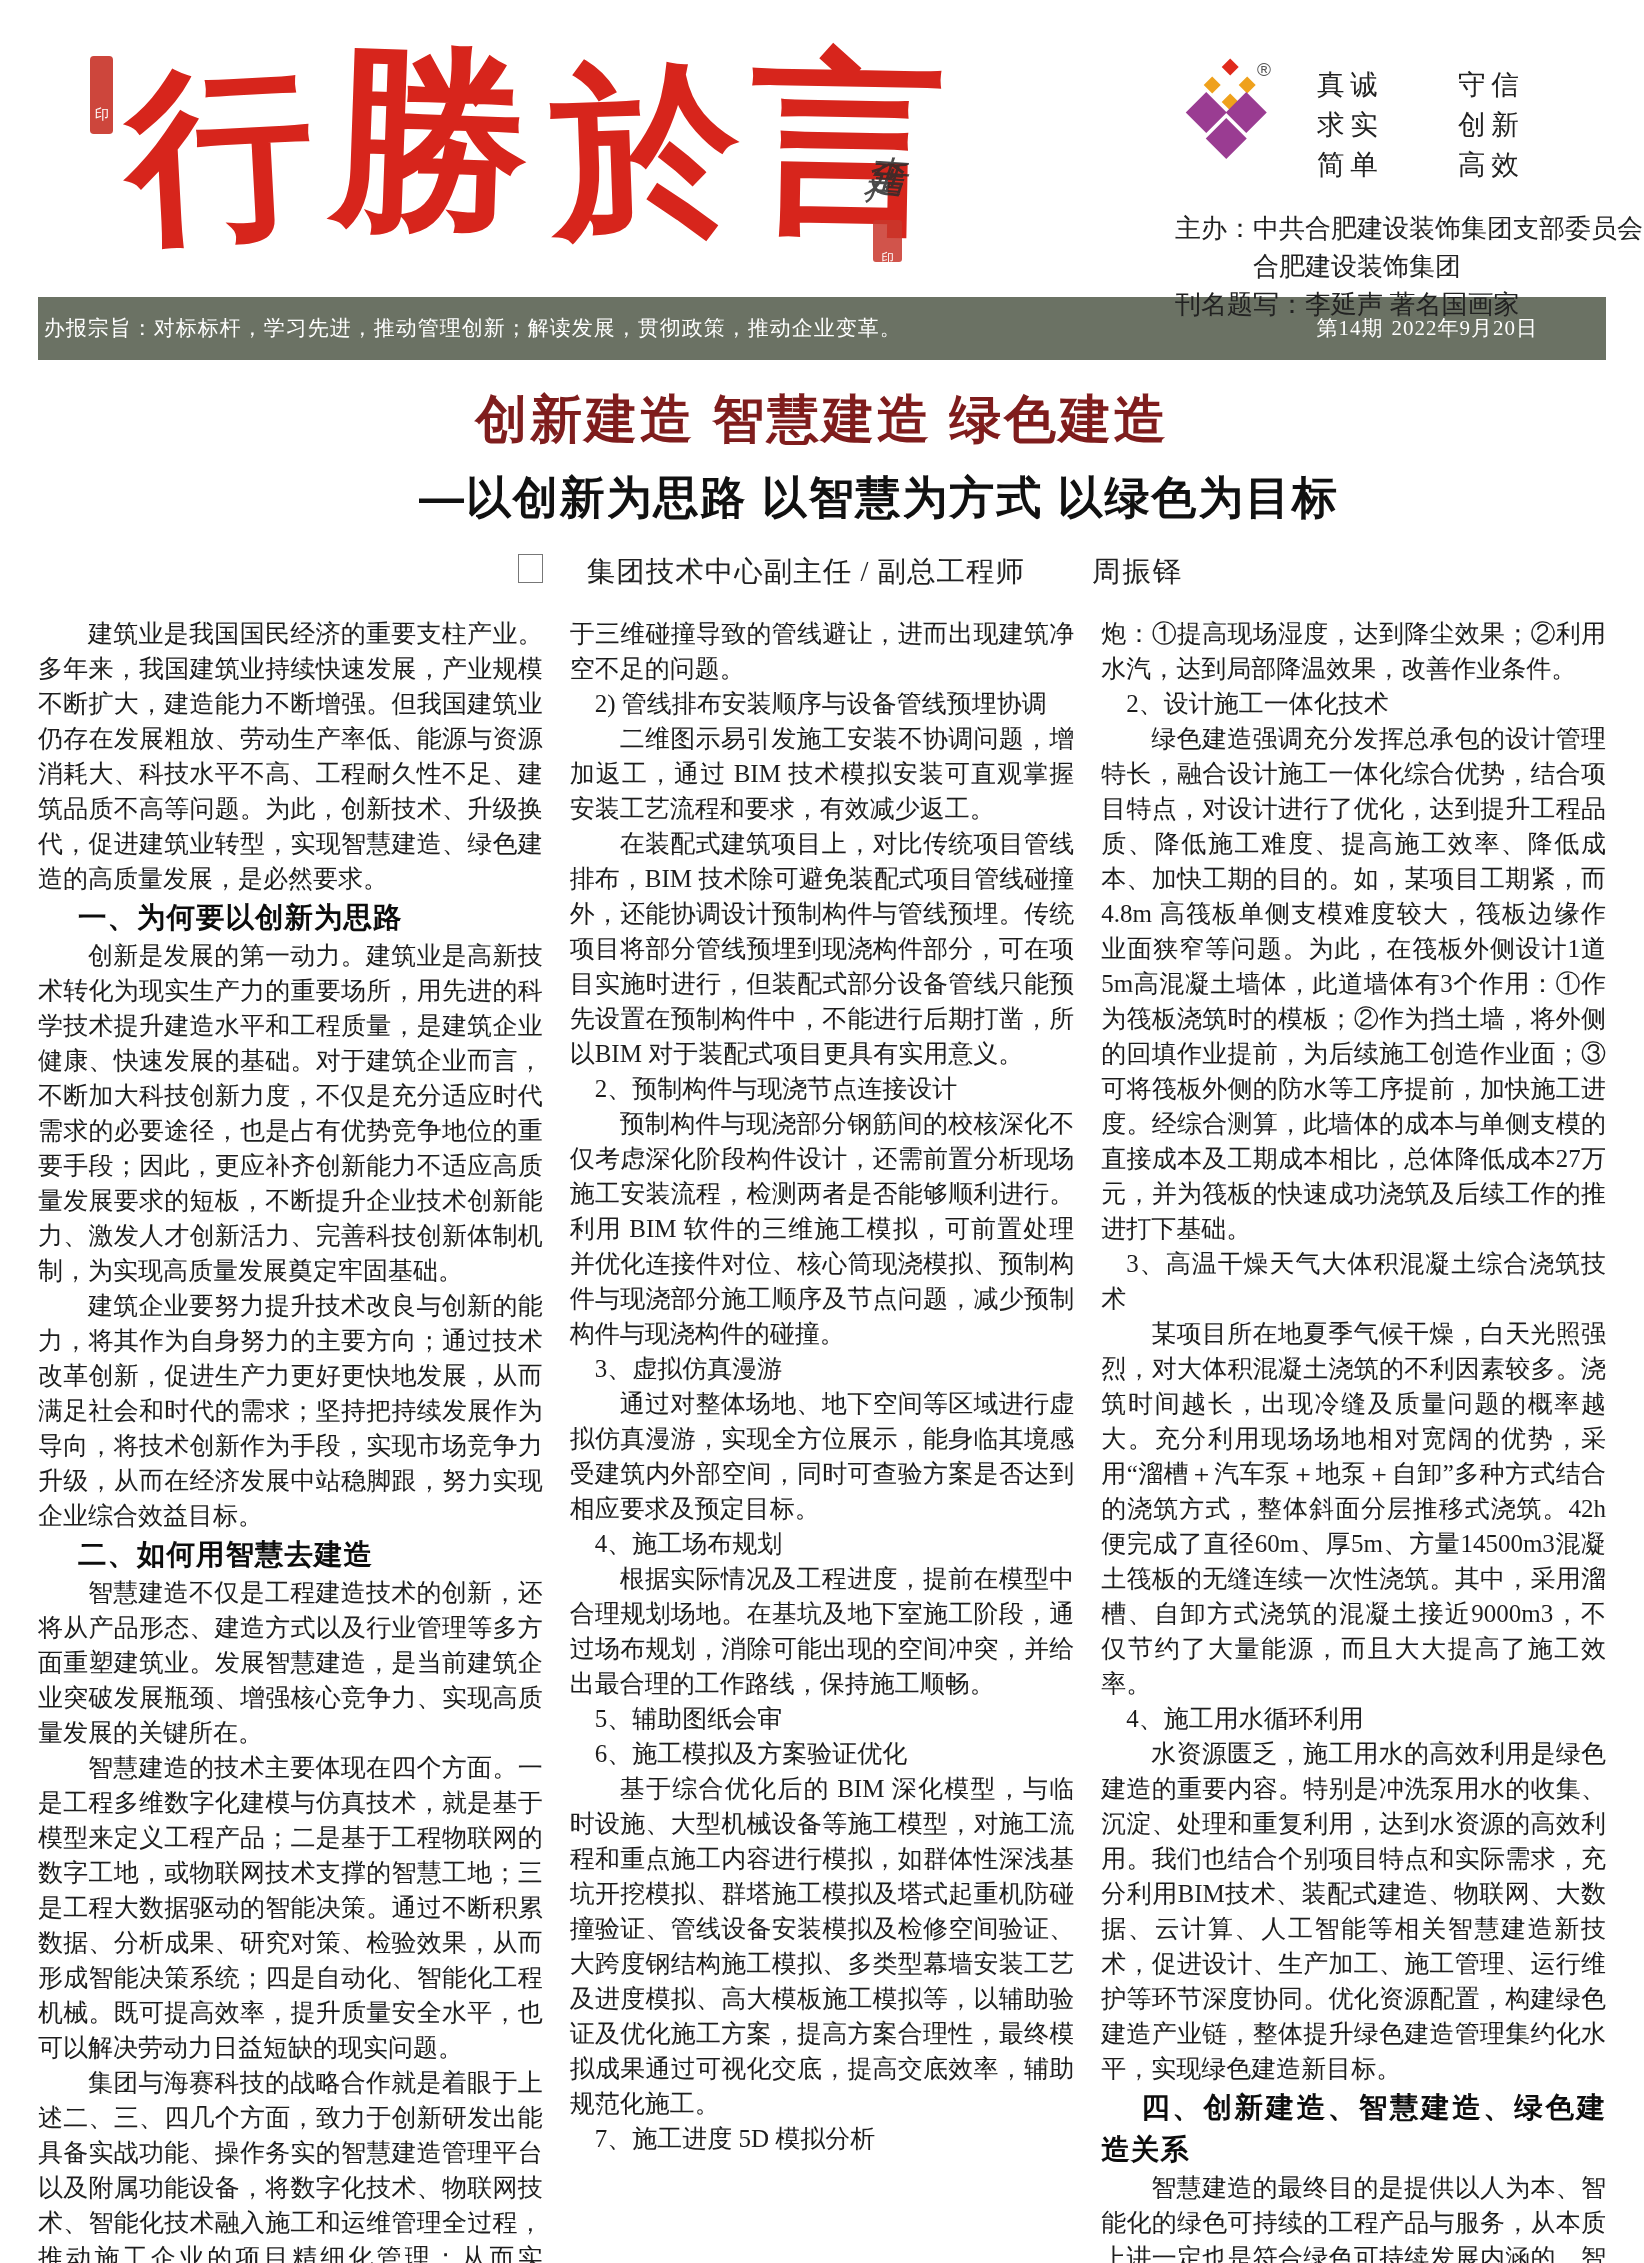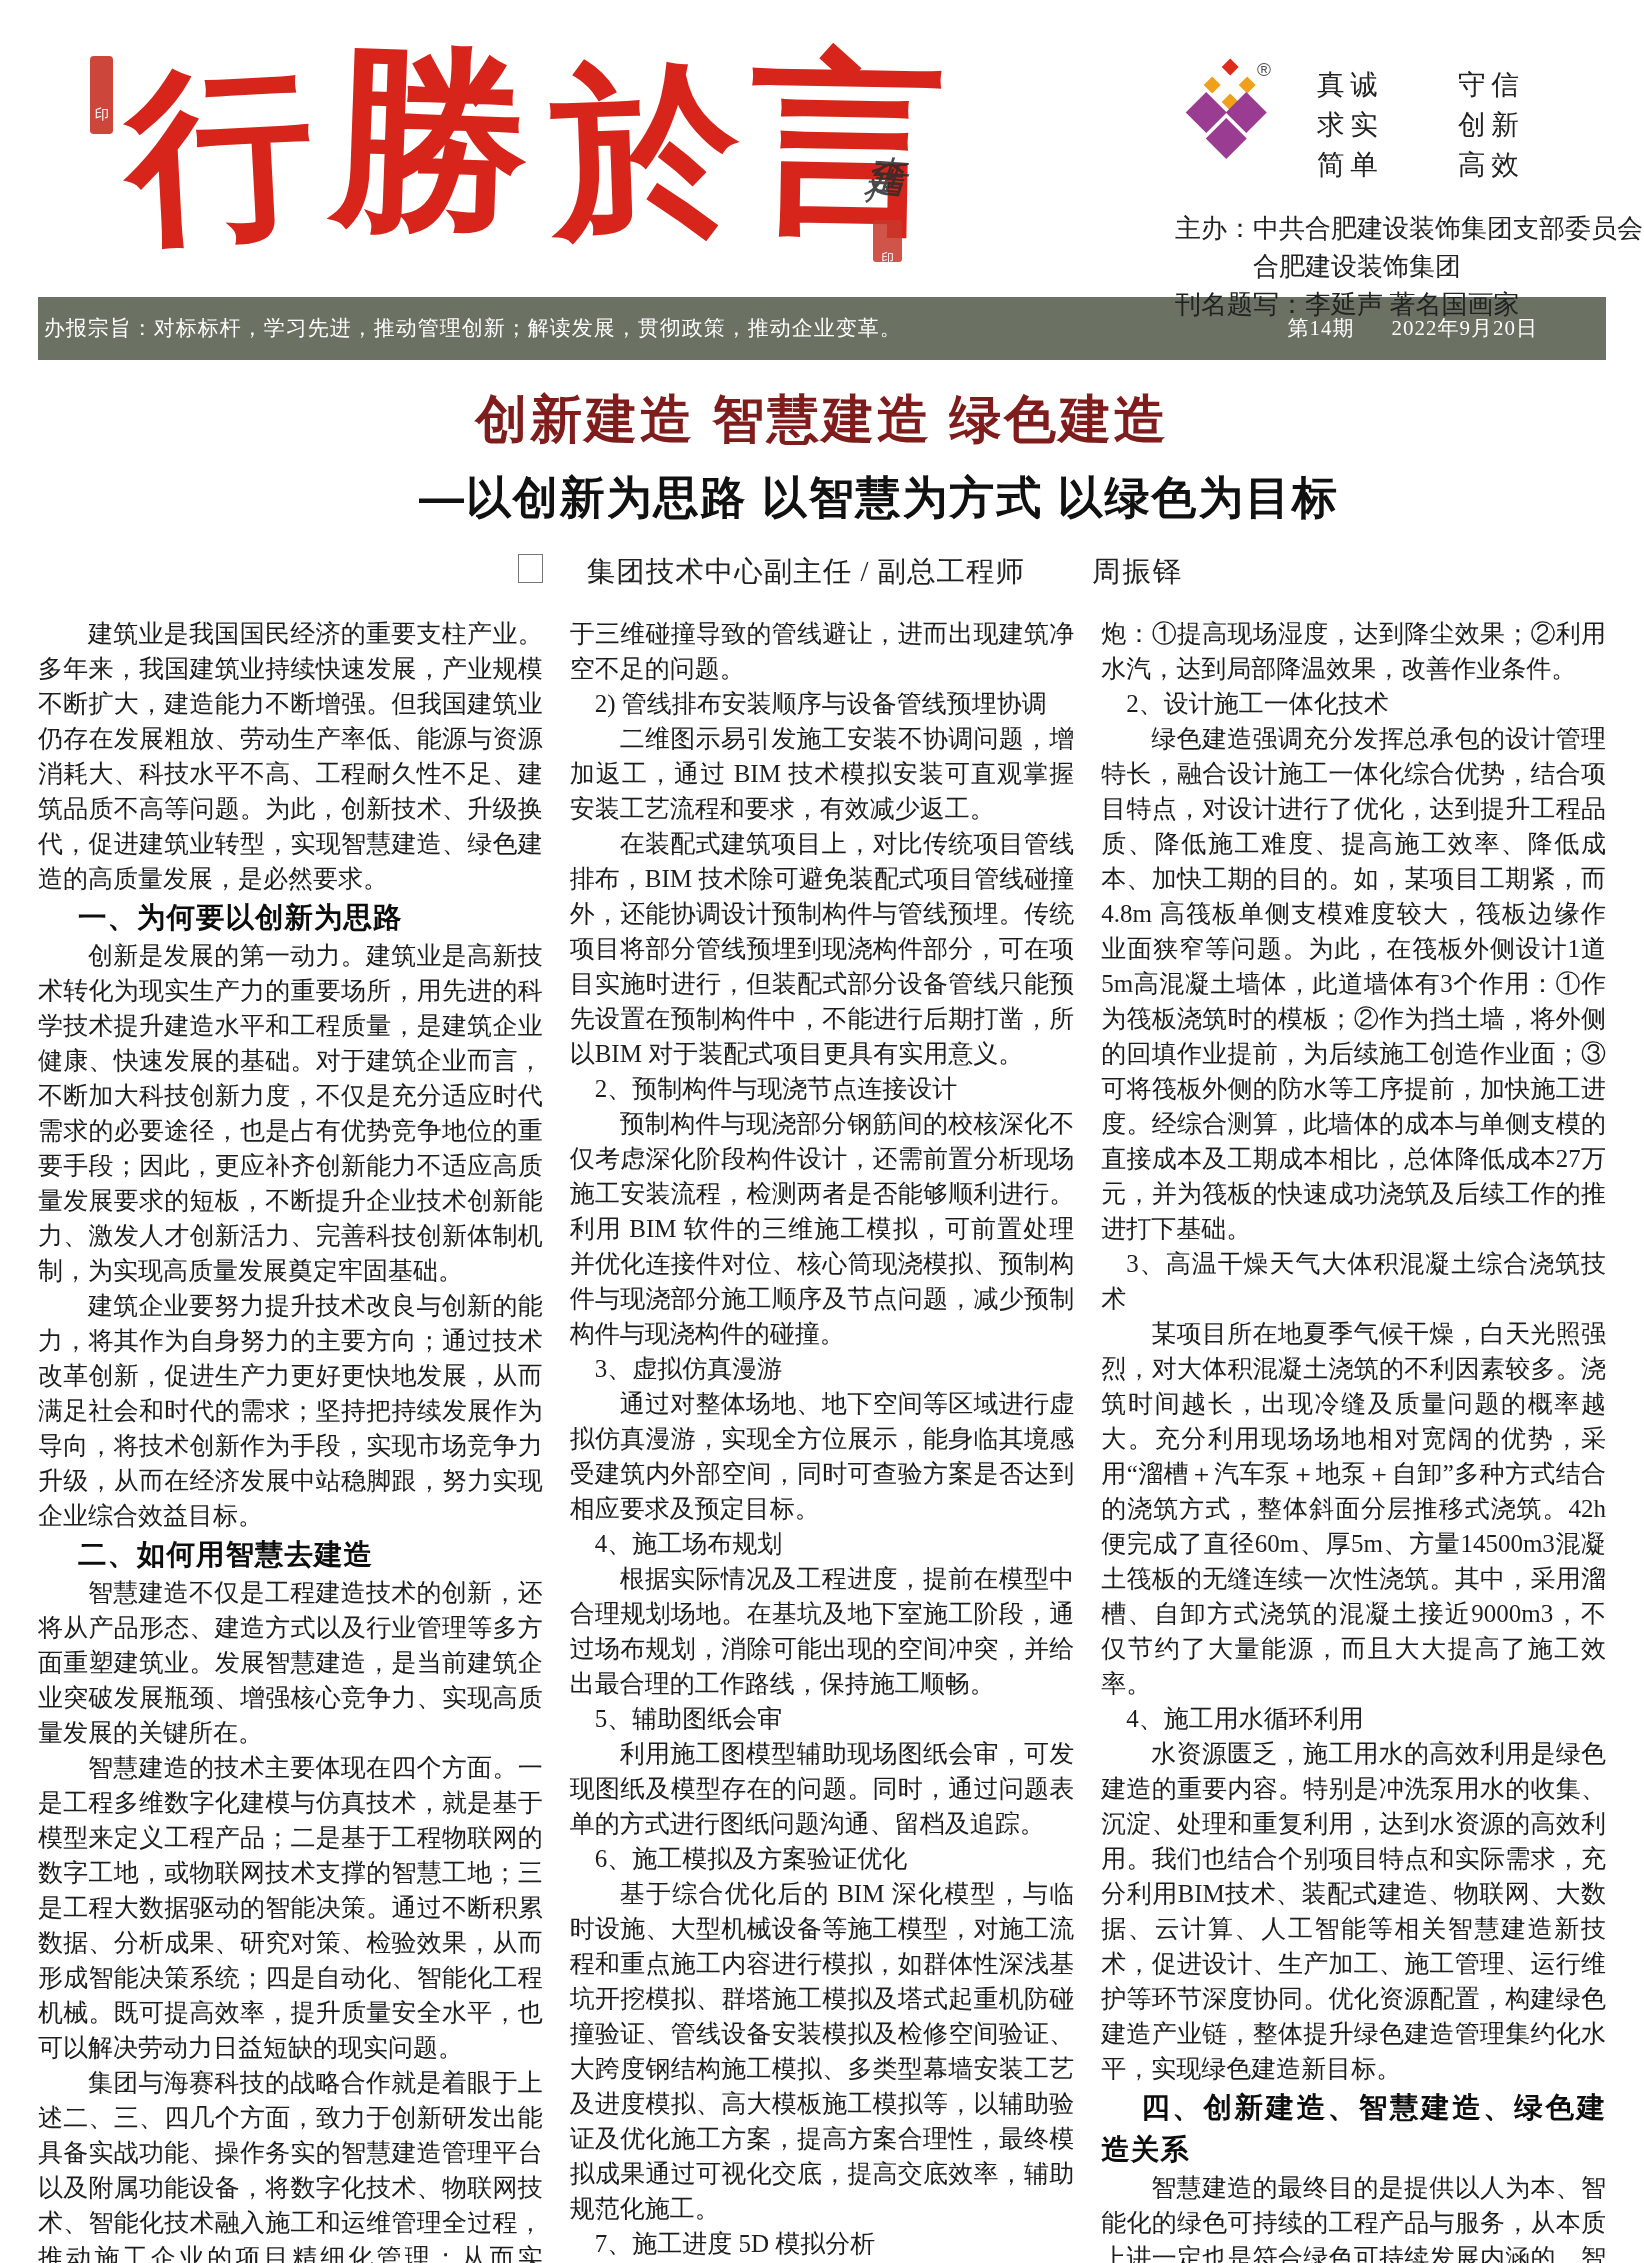--- a/index.html
+++ b/index.html
@@ -57,21 +57,21 @@
   .org-label{flex:0 0 auto;}
   .org-lines div{white-space:nowrap;}
   .inscription{font-size:26px;line-height:38px;color:#222;margin-top:0;}
 
   
   .banner{
     margin-top:5.7px;height:63px;background:var(--banner);color:#fff;
     display:flex;align-items:center;justify-content:space-between;
     padding:0 68px 0 5.7px;font-size:21px;letter-spacing:1px;
   }
-  .banner .issue{display:flex;gap:37px;white-space:nowrap;}
+  .banner .issue{display:flex;gap:8px;white-space:nowrap;}
 
   
   .title-block{padding-top:25px;text-align:center;}
   .main-title{
     font-family:"Liberation Sans","DejaVu Sans",sans-serif;font-weight:700;
     font-size:52px;letter-spacing:2.9px;color:#7f1d1d;
   }
   .sub-title{
     font-family:"Liberation Sans","DejaVu Sans",sans-serif;font-weight:700;
     font-size:45px;letter-spacing:1.9px;color:#111;margin-top:13.3px;padding-left:114px;
@@ -186,21 +186,20 @@
         <div class="para para-sub">2) 管线排布安装顺序与设备管线预埋协调</div>
         <div class="para">二维图示易引发施工安装不协调问题，增加返工，通过 BIM 技术模拟安装可直观掌握安装工艺流程和要求，有效减少返工。</div>
         <div class="para">在装配式建筑项目上，对比传统项目管线排布，BIM 技术除可避免装配式项目管线碰撞外，还能协调设计预制构件与管线预埋。传统项目将部分管线预埋到现浇构件部分，可在项目实施时进行，但装配式部分设备管线只能预先设置在预制构件中，不能进行后期打凿，所以BIM 对于装配式项目更具有实用意义。</div>
         <div class="para para-sub">2、预制构件与现浇节点连接设计</div>
         <div class="para">预制构件与现浇部分钢筋间的校核深化不仅考虑深化阶段构件设计，还需前置分析现场施工安装流程，检测两者是否能够顺利进行。利用 BIM 软件的三维施工模拟，可前置处理并优化连接件对位、核心筒现浇模拟、预制构件与现浇部分施工顺序及节点问题，减少预制构件与现浇构件的碰撞。</div>
         <div class="para para-sub">3、虚拟仿真漫游</div>
         <div class="para">通过对整体场地、地下空间等区域进行虚拟仿真漫游，实现全方位展示，能身临其境感受建筑内外部空间，同时可查验方案是否达到相应要求及预定目标。</div>
         <div class="para para-sub">4、施工场布规划</div>
         <div class="para">根据实际情况及工程进度，提前在模型中合理规划场地。在基坑及地下室施工阶段，通过场布规划，消除可能出现的空间冲突，并给出最合理的工作路线，保持施工顺畅。</div>
         <div class="para para-sub">5、辅助图纸会审</div>
-        <div class="para">利用施工图模型辅助现场图纸会审，可发现图纸及模型存在的问题。同时，通过问题表单的方式进行图纸问题沟通、留档及追踪。</div>
         <div class="para para-sub">6、施工模拟及方案验证优化</div>
         <div class="para">基于综合优化后的 BIM 深化模型，与临时设施、大型机械设备等施工模型，对施工流程和重点施工内容进行模拟，如群体性深浅基坑开挖模拟、群塔施工模拟及塔式起重机防碰撞验证、管线设备安装模拟及检修空间验证、大跨度钢结构施工模拟、多类型幕墙安装工艺及进度模拟、高大模板施工模拟等，以辅助验证及优化施工方案，提高方案合理性，最终模拟成果通过可视化交底，提高交底效率，辅助规范化施工。</div>
         <div class="para para-sub">7、施工进度 5D 模拟分析</div>
       </div>
     <div class="col">
         <div class="para para-cont">炮：①提高现场湿度，达到降尘效果；②利用水汽，达到局部降温效果，改善作业条件。</div>
         <div class="para para-sub">2、设计施工一体化技术</div>
         <div class="para">绿色建造强调充分发挥总承包的设计管理特长，融合设计施工一体化综合优势，结合项目特点，对设计进行了优化，达到提升工程品质、降低施工难度、提高施工效率、降低成本、加快工期的目的。如，某项目工期紧，而 4.8m 高筏板单侧支模难度较大，筏板边缘作业面狭窄等问题。为此，在筏板外侧设计1道5m高混凝土墙体，此道墙体有3个作用：①作为筏板浇筑时的模板；②作为挡土墙，将外侧的回填作业提前，为后续施工创造作业面；③可将筏板外侧的防水等工序提前，加快施工进度。经综合测算，此墙体的成本与单侧支模的直接成本及工期成本相比，总体降低成本27万元，并为筏板的快速成功浇筑及后续工作的推进打下基础。</div>
         <div class="para para-sub">3、高温干燥天气大体积混凝土综合浇筑技术</div>
         <div class="para">某项目所在地夏季气候干燥，白天光照强烈，对大体积混凝土浇筑的不利因素较多。浇筑时间越长，出现冷缝及质量问题的概率越大。充分利用现场场地相对宽阔的优势，采用“溜槽＋汽车泵＋地泵＋自卸”多种方式结合的浇筑方式，整体斜面分层推移式浇筑。42h 便完成了直径60m、厚5m、方量14500m3混凝土筏板的无缝连续一次性浇筑。其中，采用溜槽、自卸方式浇筑的混凝土接近9000m3，不仅节约了大量能源，而且大大提高了施工效率。</div>

